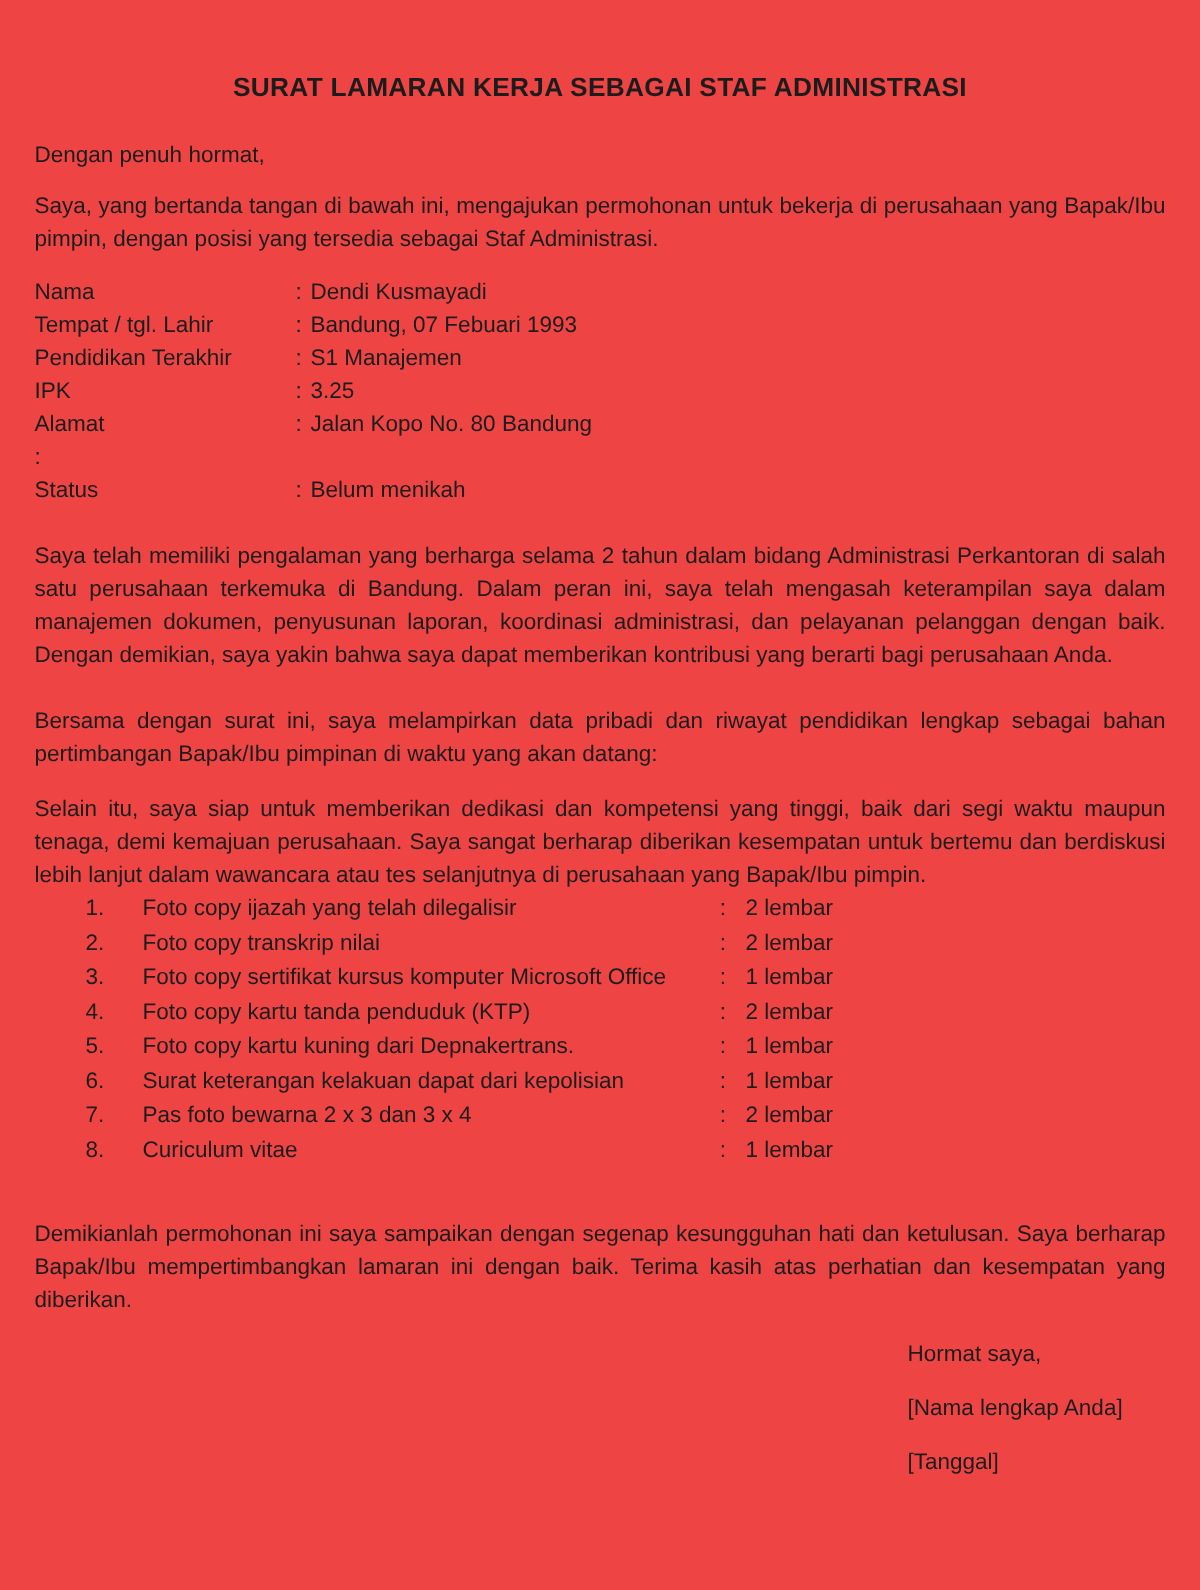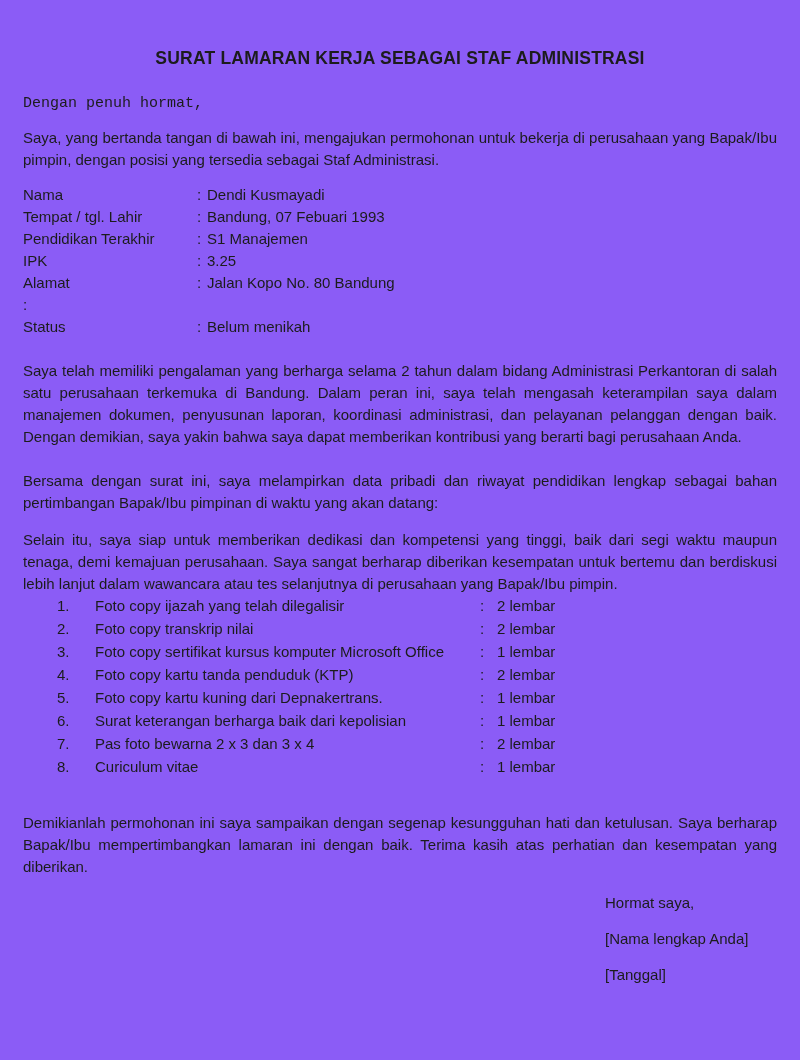--- a/index.html
+++ b/index.html
@@ -6,34 +6,34 @@
   html, body {
     margin: 0; padding: 0;
     width: 800px; height: 1060px;
     background: #ffffff;
     color: #1c1c1c;
     font-family: "Liberation Sans", sans-serif;
     font-size: 15px;
     line-height: 22px;
     overflow: hidden;
   }
-  .page { width: 800px; height: 1060px; padding: 48px 23px 0 23px; background: #8b5cf6; }
+  .page { width: 800px; height: 1060px; padding: 48px 23px 0 23px; background: #ef4444; }
 
   .title {
     font-size: 17.5px;
     line-height: 21px;
     font-weight: 700;
     text-align: center;
     margin: 0 0 24px 0;
     letter-spacing: 0.2px;
   }
 
   p { margin: 0 0 22px 0; }
   .justify { text-align: justify; }
-  .salutation { margin-bottom: 12px; text-align: left; font-family: Liberation Mono, monospace; }
+  .salutation { margin-bottom: 12px; text-align: left; }
   .opening { margin-bottom: 13px; }
   .no-gap { margin-bottom: 0; }
   .intro { margin-bottom: 15px; }
 
   
   .data-block { margin: 0 0 22px 0; }
   .data-row { display: flex; }
   .data-label { width: 174px; flex: 0 0 174px; }
   .data-colon { flex: 0 0 10px; }
   .data-value { flex: 1; }
@@ -132,21 +132,21 @@
       <span class="att-qty">2 lembar</span>
     </div>
     <div class="att-row">
       <span class="att-num">5.</span>
       <span class="att-desc">Foto copy kartu kuning dari Depnakertrans.</span>
       <span class="att-colon">:</span>
       <span class="att-qty">1 lembar</span>
     </div>
     <div class="att-row">
       <span class="att-num">6.</span>
-      <span class="att-desc">Surat keterangan berharga baik dari kepolisian</span>
+      <span class="att-desc">Surat keterangan kelakuan dapat dari kepolisian</span>
       <span class="att-colon">:</span>
       <span class="att-qty">1 lembar</span>
     </div>
     <div class="att-row">
       <span class="att-num">7.</span>
       <span class="att-desc">Pas foto bewarna 2 x 3 dan 3 x 4</span>
       <span class="att-colon">:</span>
       <span class="att-qty">2 lembar</span>
     </div>
     <div class="att-row">

